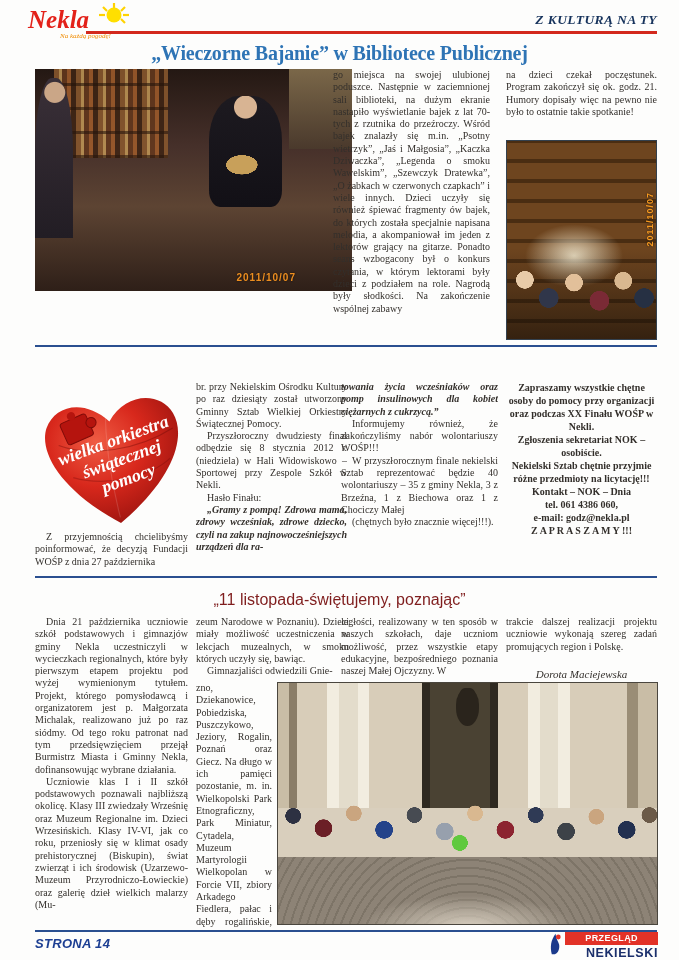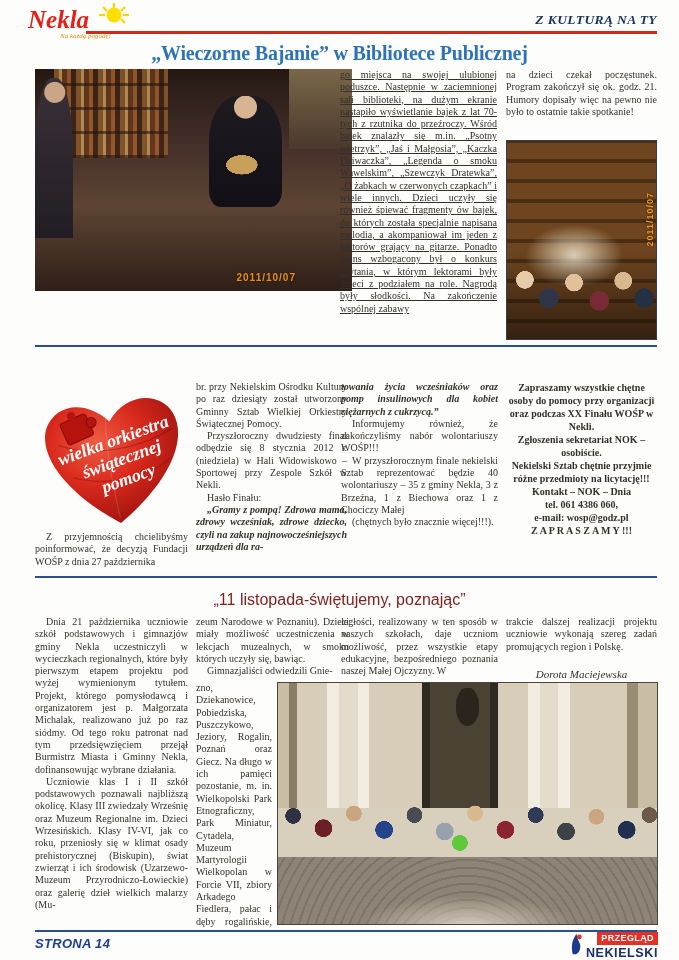--- a/index.html
+++ b/index.html
@@ -27,21 +27,21 @@
   .rule3{left:35px;top:930px;width:622px;}
 
   
   .col{position:absolute;font-size:10px;line-height:12.3px;text-align:justify;color:#332f2b;overflow:hidden;}
   .col p{margin:0;}
   .p-ind{text-indent:11px;}
   .bi{font-weight:bold;font-style:italic;}
 
   .a1-c1{left:35px;top:295px;width:153px;height:44px;}
   .a1-c2{left:196px;top:295px;width:153px;height:44px;}
-  .a1-c3{left:340px;top:69px;width:157px;height:270px;text-decoration:underline;}
+  .a1-c3{left:333px;top:69px;width:157px;height:270px;}
   .a1-c4{left:506px;top:69px;width:151px;height:66px;}
 
   .a2-c1{left:35px;top:531px;width:153px;height:42px;}
   .a2-c2{left:196px;top:381px;width:151px;height:190px;}
   .a2-c3{left:341px;top:381px;width:157px;height:190px;}
   .a2-c4{left:506px;top:381px;width:151px;height:190px;text-align:center;font-weight:bold;line-height:13px;}
   .a2-c4 p{margin-bottom:0;}
   .gap14{margin-top:14px;}
 
   .a3-c1{left:35px;top:616px;width:153px;height:310px;}
@@ -138,21 +138,21 @@
   
   .heart{left:34px;top:386px;width:158px;height:144px;}
 
   
   .page-label{left:35px;top:936px;font-family:"Liberation Sans",sans-serif;font-weight:bold;
     font-style:italic;font-size:13px;color:#1c3e92;letter-spacing:.3px;}
   .footer-logo{right:21px;top:932px;display:flex;align-items:flex-start;gap:3px;}
   .fl-icon{width:13px;height:24px;}
   .fl-text{display:flex;flex-direction:column;align-items:flex-end;}
   .fl-top{background:#e23227;color:#fff;font:bold 9px "Liberation Sans",sans-serif;
-    padding:1px 4px 2px;letter-spacing:.4px;}
+    padding:1px 20px 2px;letter-spacing:.4px;}
   .fl-bottom{color:#1b2f6b;font:bold 12.5px "Liberation Sans",sans-serif;letter-spacing:.6px;margin-top:1px;}
 </style>
 </head>
 <body>
 
 <div class="page">
 
   <svg class="abs nekla-logo" viewBox="0 0 118 38">
     <g>
       <g stroke="#ffd200" stroke-width="2.2">
@@ -237,21 +237,21 @@
     <p class="p-ind">Informujemy również, że zakończyliśmy nabór wolontariuszy WOŚP!!!</p>
     <p class="p-ind">W przyszłorocznym finale nekielski Sztab reprezentować będzie 40 wolontariuszy – 35 z gminy Nekla, 3 z Brzeźna, 1 z Biechowa oraz 1 z Chociczy Małej</p>
     <p class="p-ind">(chętnych było znacznie więcej!!!).</p>
   </div>
   <div class="col a2-c4">
     <p>Zapraszamy wszystkie chętne osoby do pomocy przy organizacji oraz podczas XX Finału WOŚP w Nekli.</p>
     <p>Zgłoszenia sekretariat NOK – osobiście.</p>
     <p class="gap14">Nekielski Sztab chętnie przyjmie różne przedmioty na licytację!!!</p>
     <p class="gap14">Kontakt – NOK – Dnia</p>
     <p>tel. 061 4386 060,</p>
-    <p>e-mail: wosp@godz.pl</p>
+    <p>e-mail: godz@nekla.pl</p>
     <p>Z A P R A S Z A M Y !!!</p>
   </div>
 
   <div class="abs rule rule2"></div>
 
   <h2 class="abs a3-title">„11 listopada-świętujemy, poznając”</h2>
 
   <div class="col a3-c1">
     <p class="p-ind">Dnia 21 października uczniowie szkół podstawowych i gimnazjów gminy Nekla uczestniczyli w wycieczkach regionalnych, które były pierwszym etapem projektu pod wyżej wymienionym tytułem. Projekt, którego pomysłodawcą i organizatorem jest p. Małgorzata Michalak, realizowano już po raz siódmy. Od tego roku patronat nad tym przedsięwzięciem przejął Burmistrz Miasta i Gminny Nekla, dofinansowując wybrane działania.</p>
     <p class="p-ind">Uczniowie klas I i II szkół podstawowych poznawali najbliższą okolicę. Klasy III zwiedzały Wrześnię oraz Muzeum Regionalne im. Dzieci Wrzesińskich. Klasy IV-VI, jak co roku, przeniosły się w klimat osady prehistorycznej (Biskupin), świat zwierząt i ich środowisk (Uzarzewo- Muzeum Przyrodniczo-Łowieckie) oraz galerię dzieł wielkich malarzy (Mu-</p>

